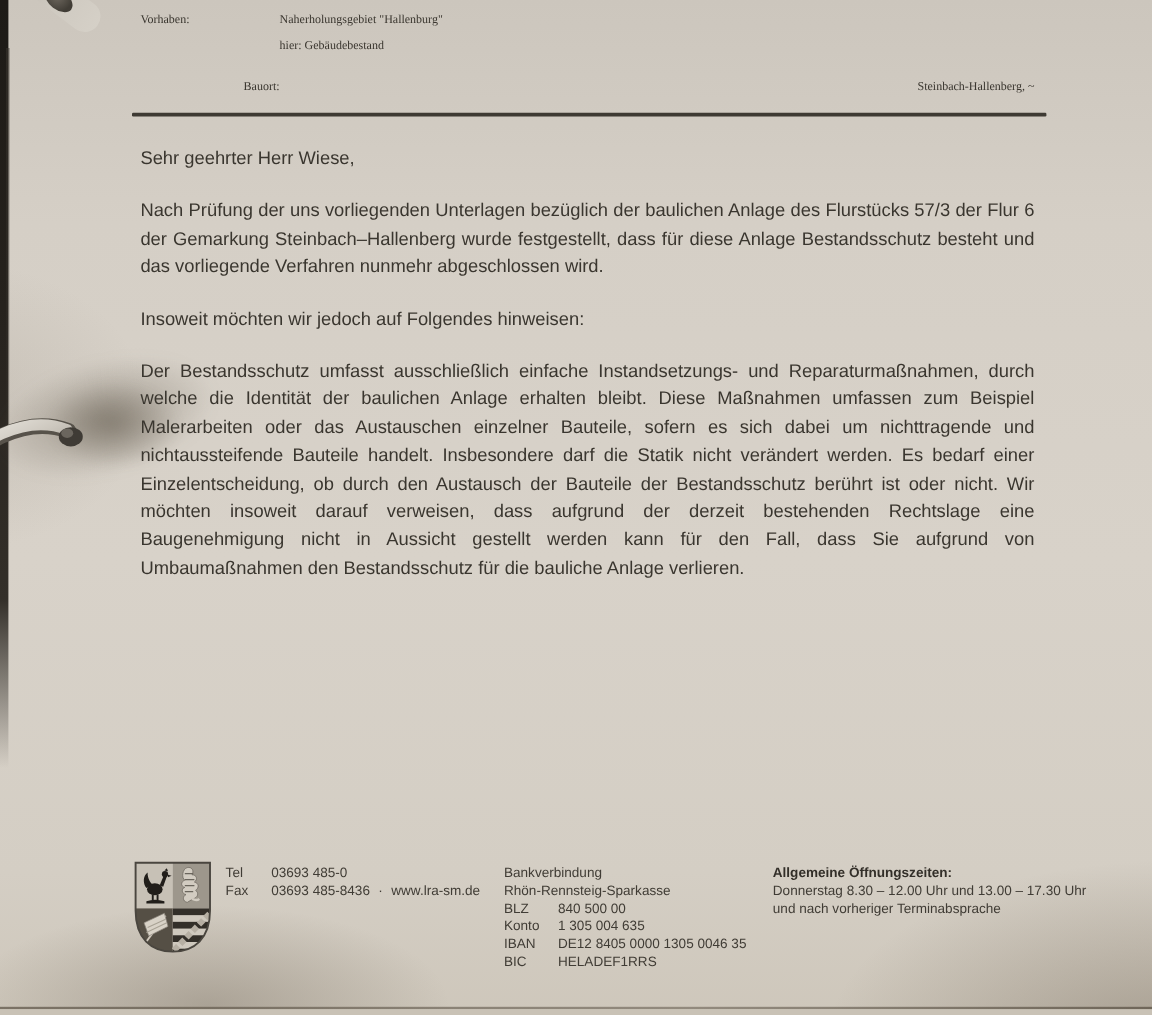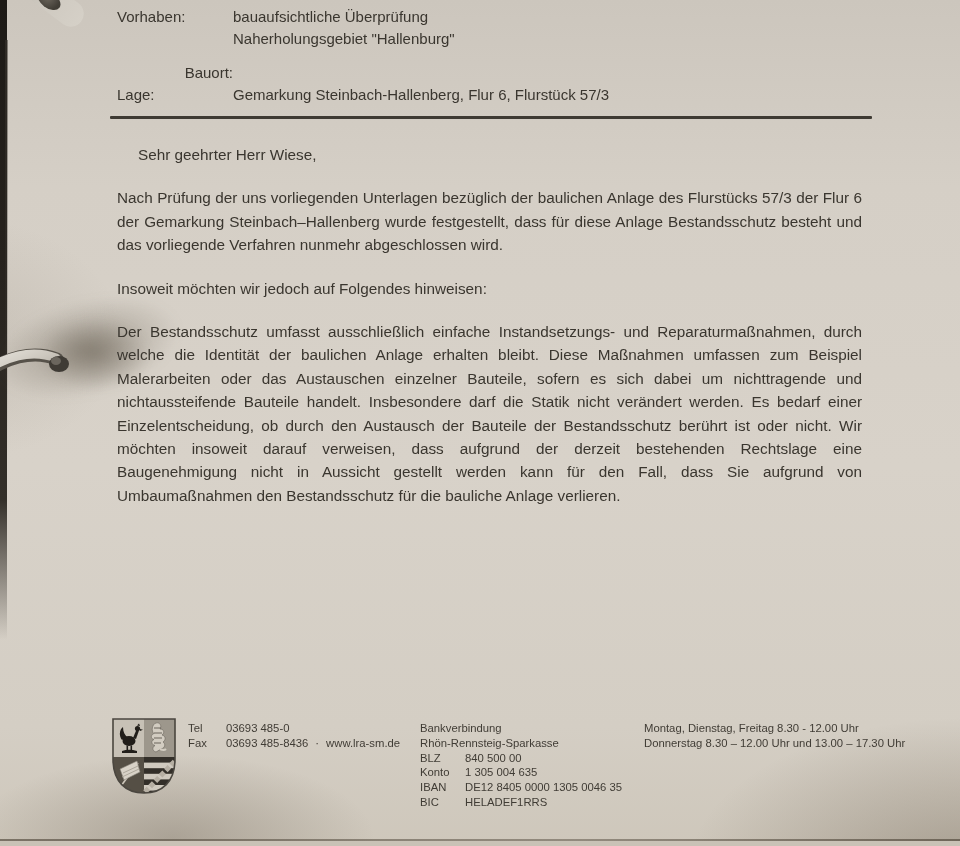--- a/index.html
+++ b/index.html
@@ -54,33 +54,33 @@
     background:linear-gradient(90deg,rgba(96,87,74,.75),rgba(96,87,74,.55) 60%,rgba(96,87,74,.8));
   }
   .below-edge{
     position:absolute;left:0;top:841px;width:960px;height:5px;background:#c9c2b6;
   }
 
   
   .content{
     position:absolute;left:117px;top:0;width:745px;color:#3a362f;
   }
-  .hrow{display:flex;font-size:15px;line-height:22px;}
+  .hrow{display:flex;font-size:10px;line-height:22px;font-family:Liberation Serif, serif;}
   .hrow.first{margin-top:6px;}
   .hrow.gap{margin-top:12px;text-align:right;}
   .hlabel{width:116px;flex:none;}
   .hlines{flex:1;}
   .rule{
     margin:10px 0 0 -7px;width:762px;height:3px;background:#3e3a33;border-radius:1px;
   }
   .letter p{
     font-size:15.3px;line-height:23.4px;margin:0 0 20px 0;
     text-align:justify;hyphens:auto;-webkit-hyphens:auto;
   }
-  .letter p.salutation{margin-top:24px;margin-left:21px;}
+  .letter p.salutation{margin-top:24px;}
   .letter p.single{text-align:left;}
 
   
   .footer{
     position:absolute;left:110px;top:716px;width:800px;display:flex;align-items:flex-start;
     color:#403c35;
   }
   .crest{flex:none;width:68px;}
   .fcol{font-size:11.3px;line-height:14.8px;}
   .contact{margin-left:10px;width:226px;padding-top:5px;}
@@ -117,33 +117,30 @@
     <ellipse cx="96" cy="49" rx="5" ry="4" fill="#6b665e"></ellipse>
   </svg>
   <div class="bottom-edge"></div>
   <div class="below-edge"></div>
 
   <div class="content letter">
 
     <div class="hrow first">
       <div class="hlabel">Vorhaben:</div>
       <div class="hlines">
-        <div>bauaufsichtliche Überprüfung</div>
         <div>Naherholungsgebiet "Hallenburg"</div>
+        <div>hier: Gebäudebestand</div>
       </div>
     </div>
 
     <div class="hrow gap">
       <div class="hlabel">Bauort:</div>
-    </div>
-
-    <div class="hrow">
-      <div class="hlabel">Lage:</div>
-      <div class="hlines">Gemarkung Steinbach-Hallenberg, Flur 6, Flurstück 57/3</div>
-    </div>
+      <div class="hlines">Steinbach-Hallenberg, ~</div>
+    </div>
+
 
     <div class="rule"></div>
 
     <p class="salutation single">Sehr geehrter Herr Wiese,</p>
     <p>Nach Prüfung der uns vorliegenden Unterlagen bezüglich der baulichen Anlage des Flurstücks 57/3 der Flur 6 der Gemarkung Steinbach–Hallenberg wurde festgestellt, dass für diese Anlage Bestandsschutz besteht und das vorliegende Verfahren nunmehr abgeschlossen wird.</p>
     <p class="single">Insoweit möchten wir jedoch auf Folgendes hinweisen:</p>
     <p>Der Bestandsschutz umfasst ausschließlich einfache Instandsetzungs- und Reparaturmaßnahmen, durch welche die Identität der baulichen Anlage erhalten bleibt. Diese Maßnahmen umfassen zum Beispiel Malerarbeiten oder das Austauschen einzelner Bauteile, sofern es sich dabei um nichttragende und nichtaussteifende Bauteile handelt. Insbesondere darf die Statik nicht verändert werden. Es bedarf einer Einzelentscheidung, ob durch den Austausch der Bauteile der Bestandsschutz berührt ist oder nicht. Wir möchten insoweit darauf verweisen, dass aufgrund der derzeit bestehenden Rechtslage eine Baugenehmigung nicht in Aussicht gestellt werden kann für den Fall, dass Sie aufgrund von Umbaumaßnahmen den Bestandsschutz für die bauliche Anlage verlieren.</p>
   </div>
 
   <div class="footer">
@@ -219,18 +216,19 @@
         <span class="blabel">IBAN</span>
         <span>DE12 8405 0000 1305 0046 35</span>
       </div>
       <div class="crow">
         <span class="blabel">BIC</span>
         <span>HELADEF1RRS</span>
       </div>
     </div>
 
     <div class="fcol hours">
-      <div>Montag, Dienstag, Freitag 8.30 - 12.00 Uhr</div>
+      <div class="hours-title">Allgemeine Öffnungszeiten:</div>
       <div>Donnerstag  8.30 – 12.00 Uhr und 13.00 – 17.30 Uhr</div>
+      <div>und nach vorheriger Terminabsprache</div>
     </div>
 
   </div>
 </div>
 
 </body></html>

